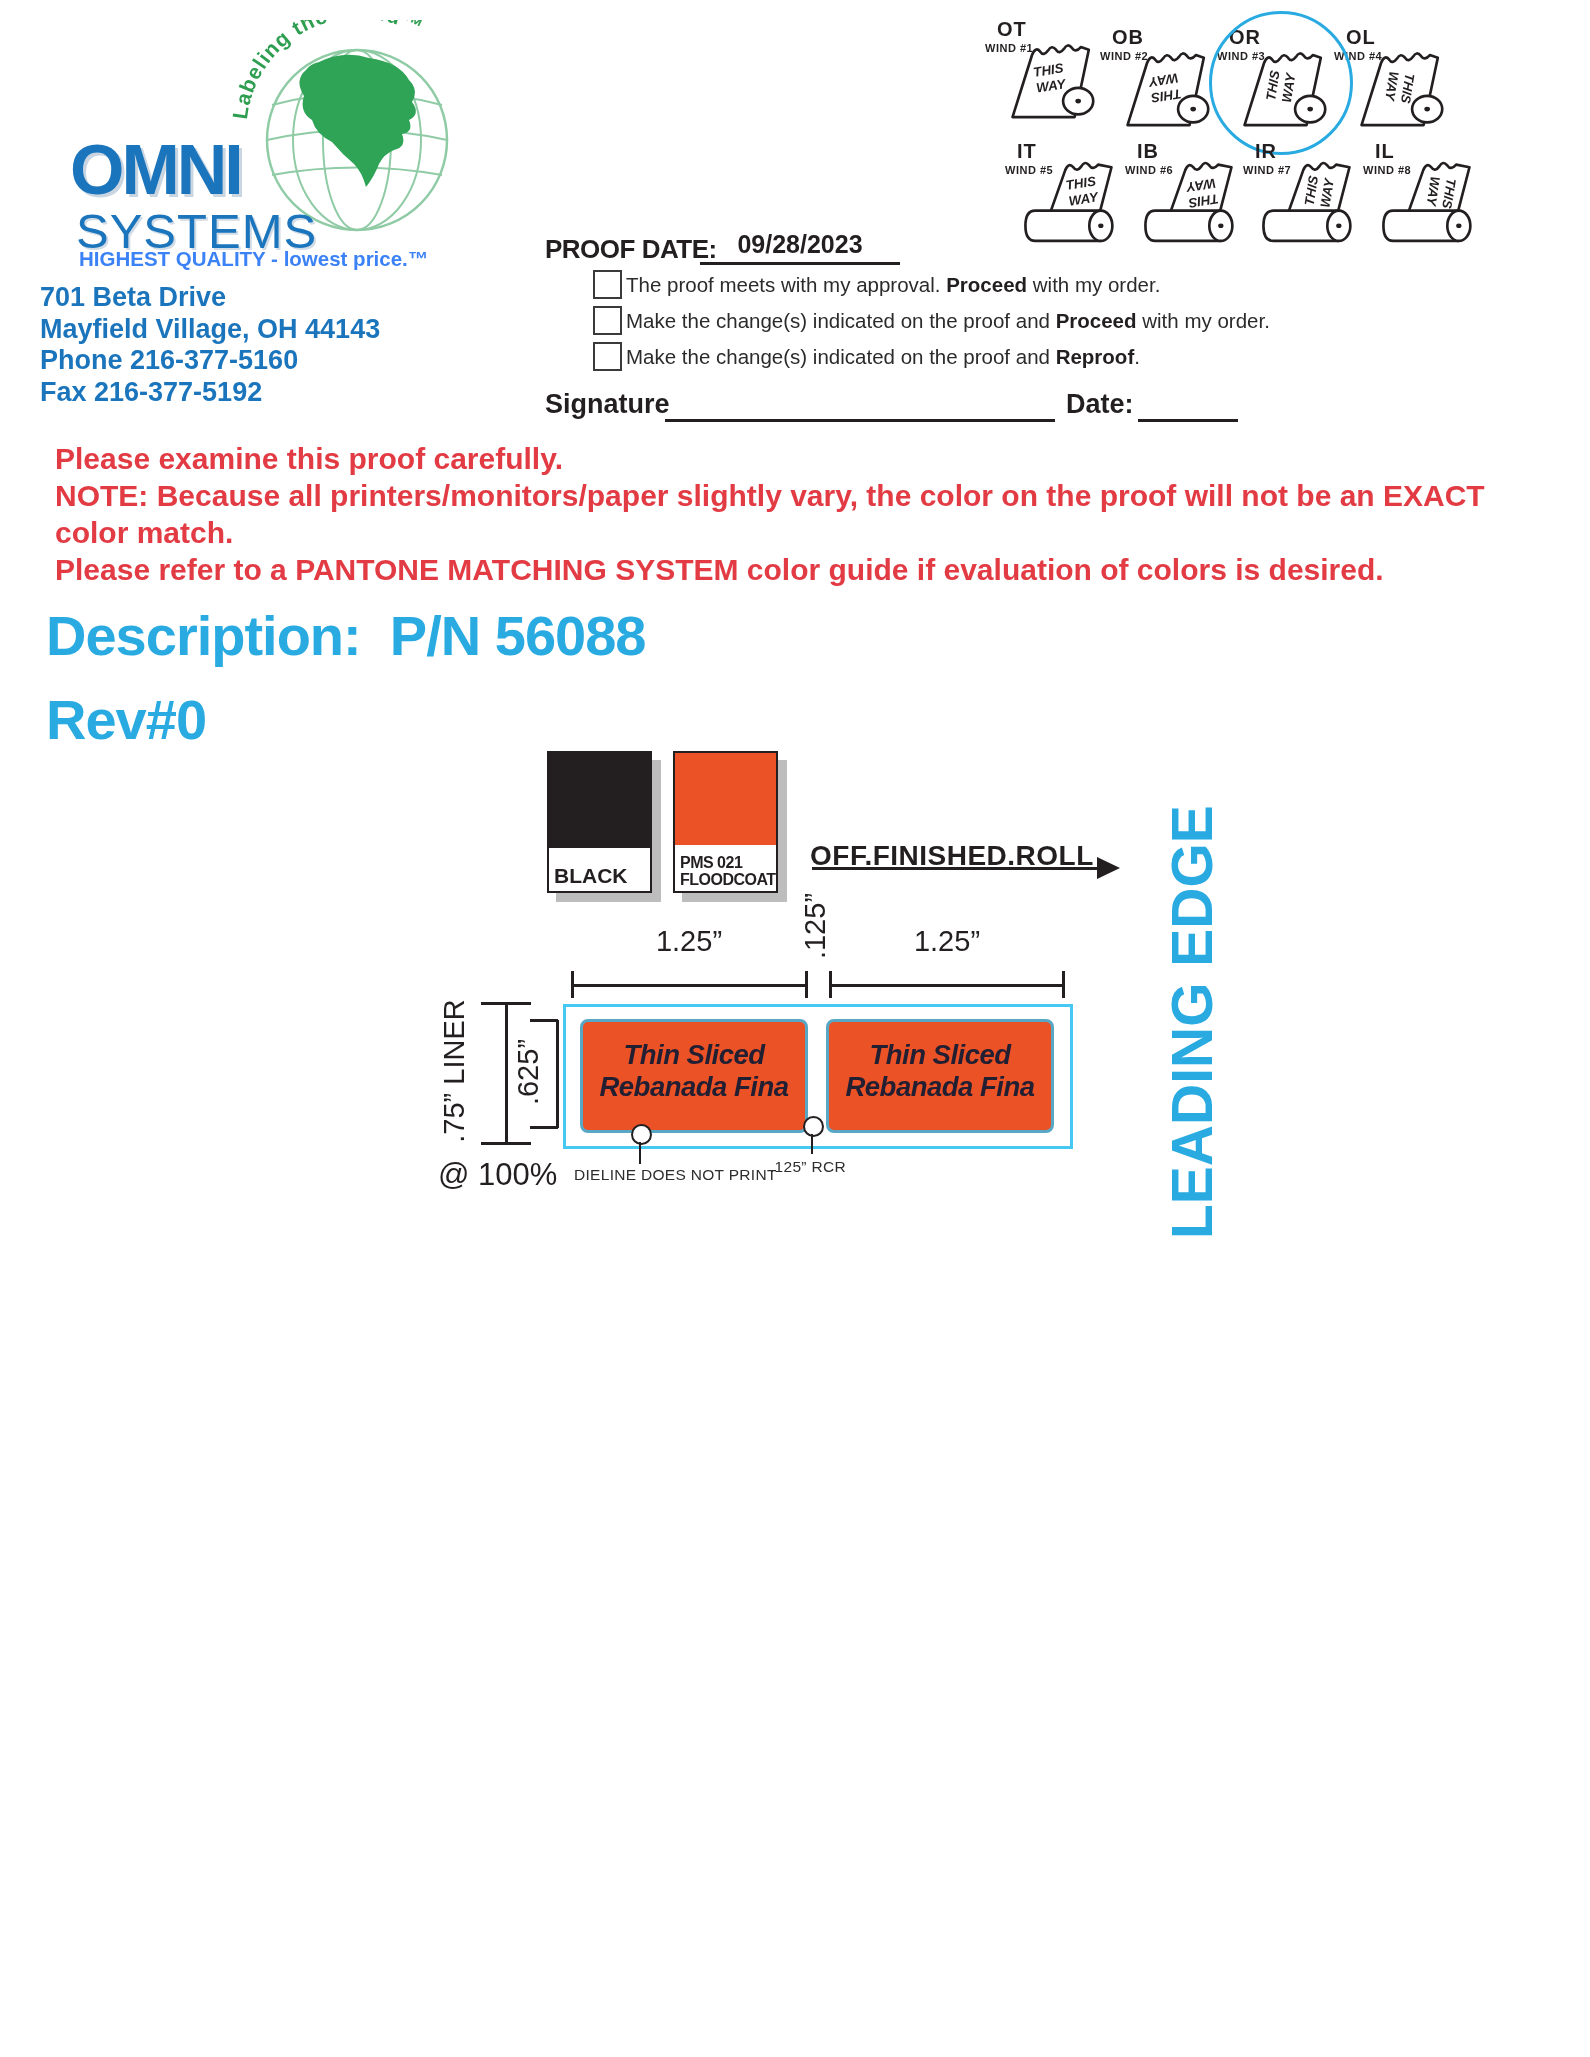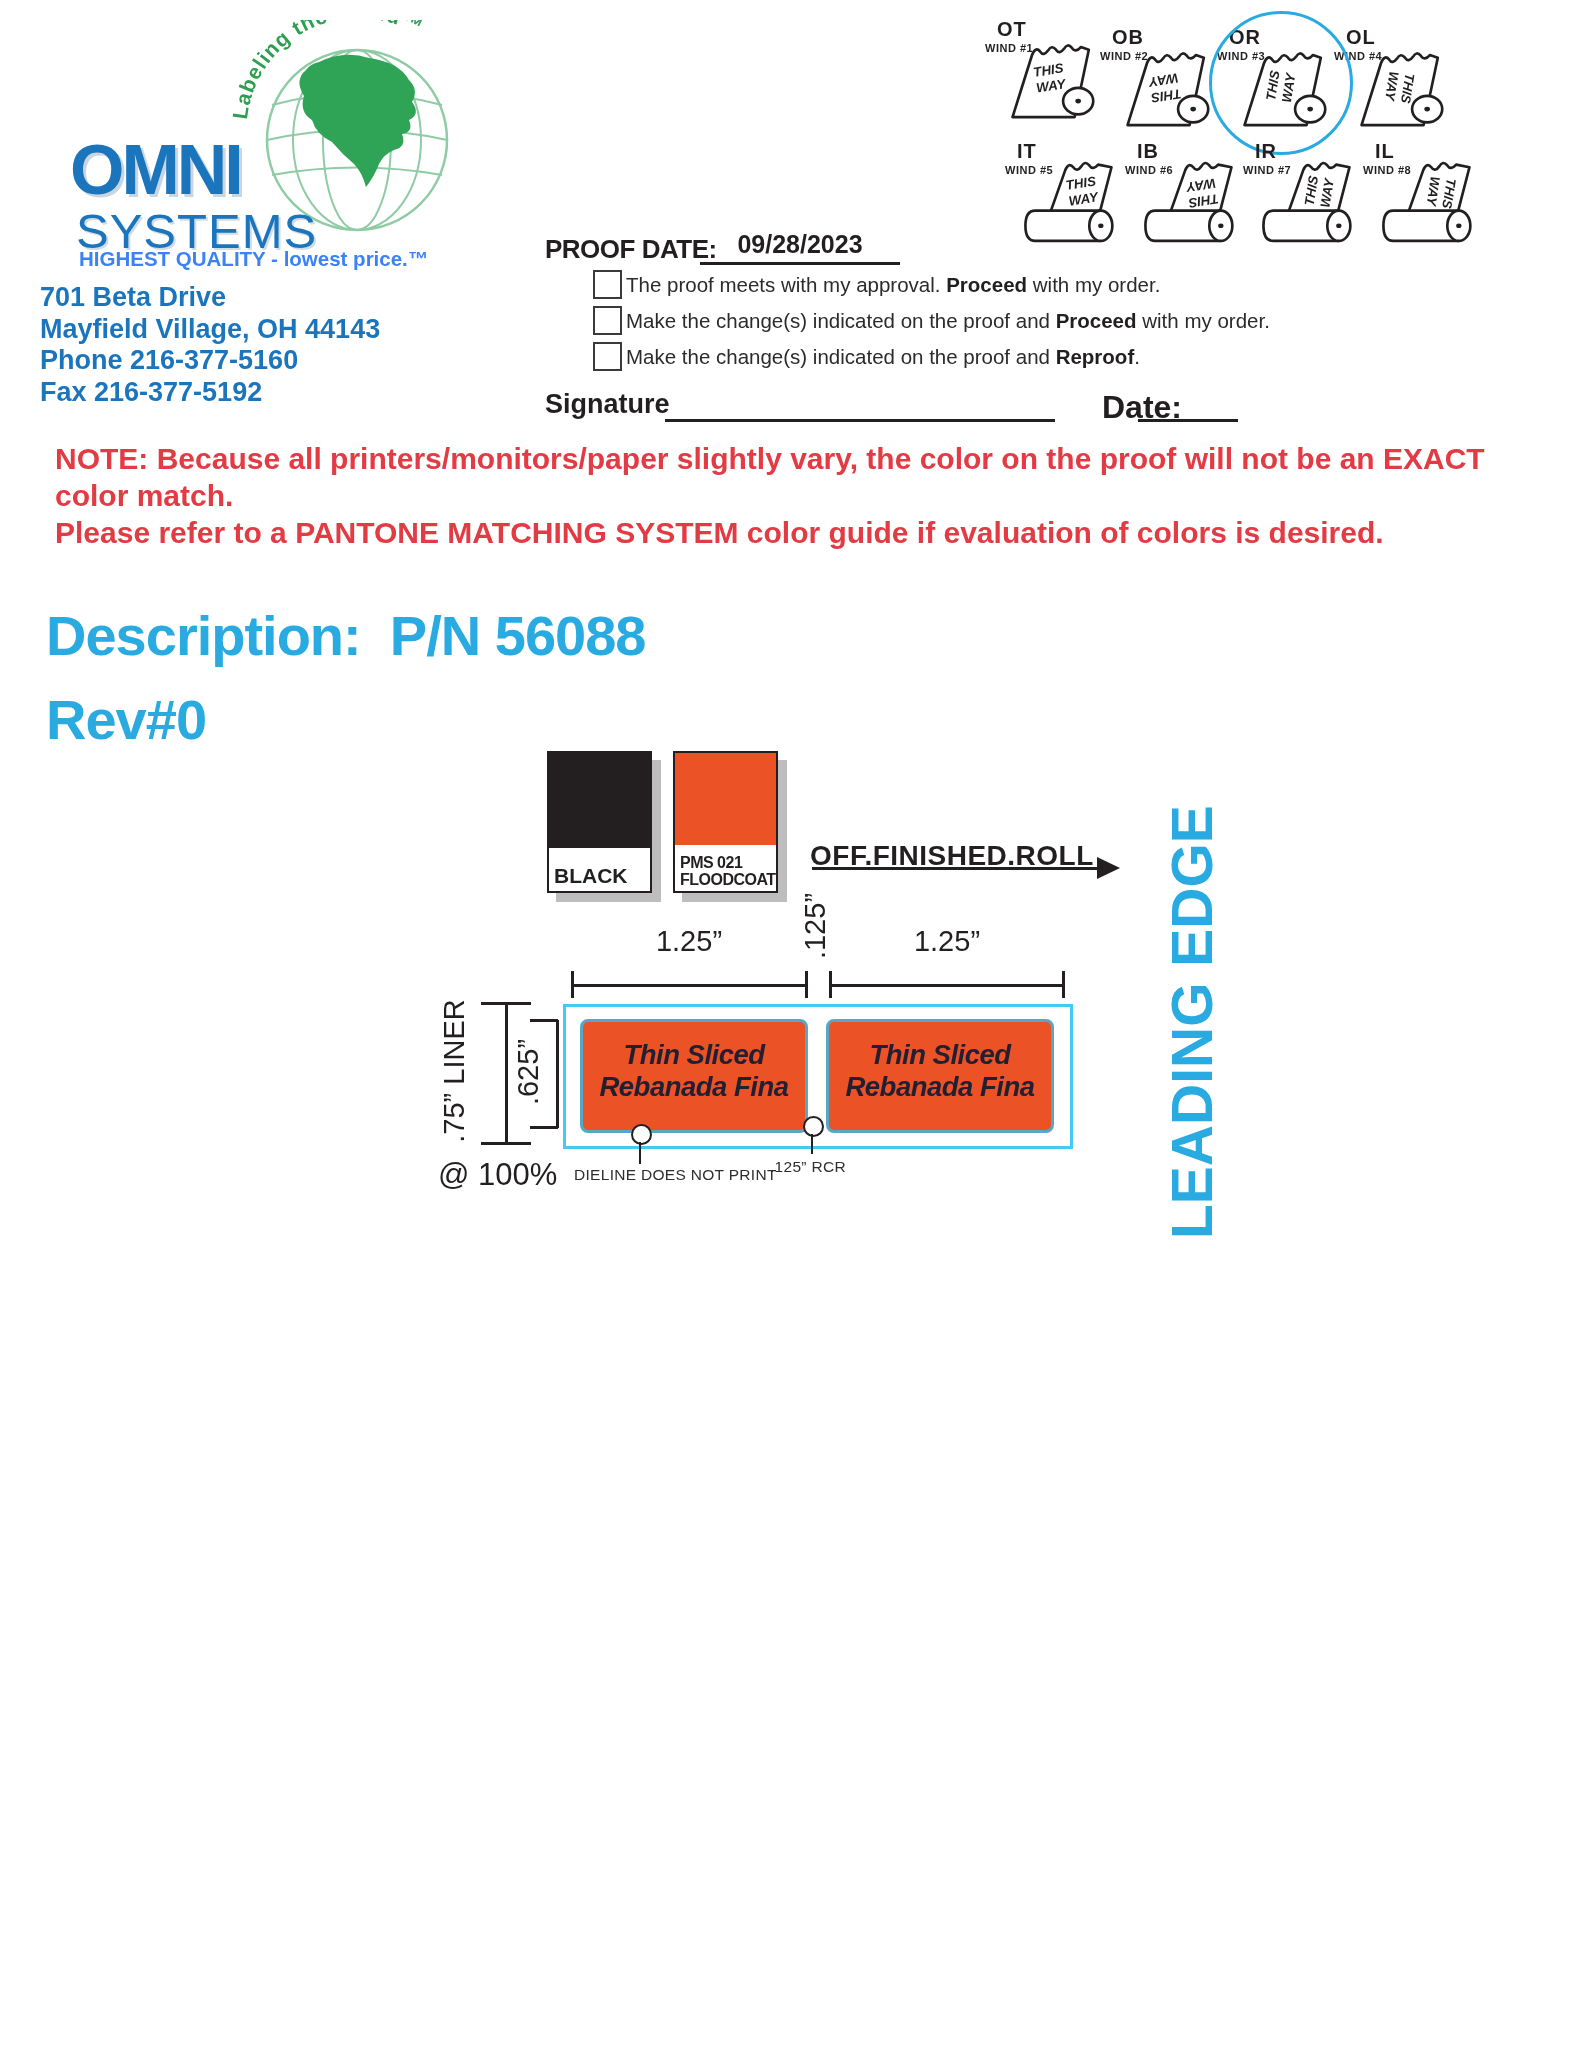--- a/index.html
+++ b/index.html
@@ -31,21 +31,21 @@
   
   .pd-label{position:absolute;left:545px;top:234px;font-size:26px;font-weight:800;letter-spacing:-.5px;}
   .pd-value{position:absolute;left:700px;top:230px;width:200px;text-align:center;font-size:25px;font-weight:700;}
   .hline{position:absolute;background:#231F20;height:2.5px;}
   .vline{position:absolute;background:#231F20;width:2.5px;}
   .opt-row{position:absolute;left:593px;height:30px;white-space:nowrap;}
   .checkbox{position:absolute;left:0;top:0;width:25px;height:25px;border:2px solid #3a3a3a;background:#fff;}
   .opt-text{position:absolute;left:33px;top:3px;font-size:20.5px;color:#2b2b2b;}
   .opt-text b{font-weight:800;color:#231F20;}
   .sig-label{position:absolute;left:545px;top:389px;font-size:27px;font-weight:800;}
-  .date2-label{position:absolute;left:1066px;top:389px;font-size:32px;font-weight:800;margin-left:36px;}
+  .date2-label{position:absolute;left:1066px;top:389px;font-size:27px;font-weight:800;}
 
   
   .notice{position:absolute;left:55px;top:440px;width:1508px;font-size:30px;font-weight:700;
         color:#E23B44;line-height:37px;}
   .notice p{margin:0;}
 
   
   .desc1{position:absolute;left:46px;top:603px;font-size:56px;font-weight:800;color:#29ABE2;letter-spacing:-1px;white-space:pre;}
   .desc2{position:absolute;left:46px;top:687px;font-size:56px;font-weight:800;color:#29ABE2;letter-spacing:-1px;}
 
@@ -232,20 +232,21 @@
     <span class="checkbox"></span>
     <span class="opt-text"><span>Make the change(s) indicated on the proof and </span><b>Reproof</b><span>.</span></span>
   </div>
 
   <div class="sig-label">Signature</div>
   <div class="hline" style="left:665px;top:419px;width:390px;"></div>
   <div class="date2-label">Date:</div>
   <div class="hline" style="left:1138px;top:419px;width:100px;"></div>
 
   <div class="notice">
+    <p>Please examine this proof carefully.</p>
     <p>NOTE: Because all printers/monitors/paper slightly vary, the color on the proof will not be an EXACT color match.</p>
     <p>Please refer to a PANTONE MATCHING SYSTEM color guide if evaluation of colors is desired.</p>
   </div>
 
   <div class="desc1">Description:  P/N 56088</div>
   <div class="desc2">Rev#0</div>
 
   <div class="swatch sw-black" style="left:547px;text-align:right;">
     <div class="swatch-color" style="background: rgb(35, 31, 32);"></div>
     <div class="swatch-label">BLACK</div>

